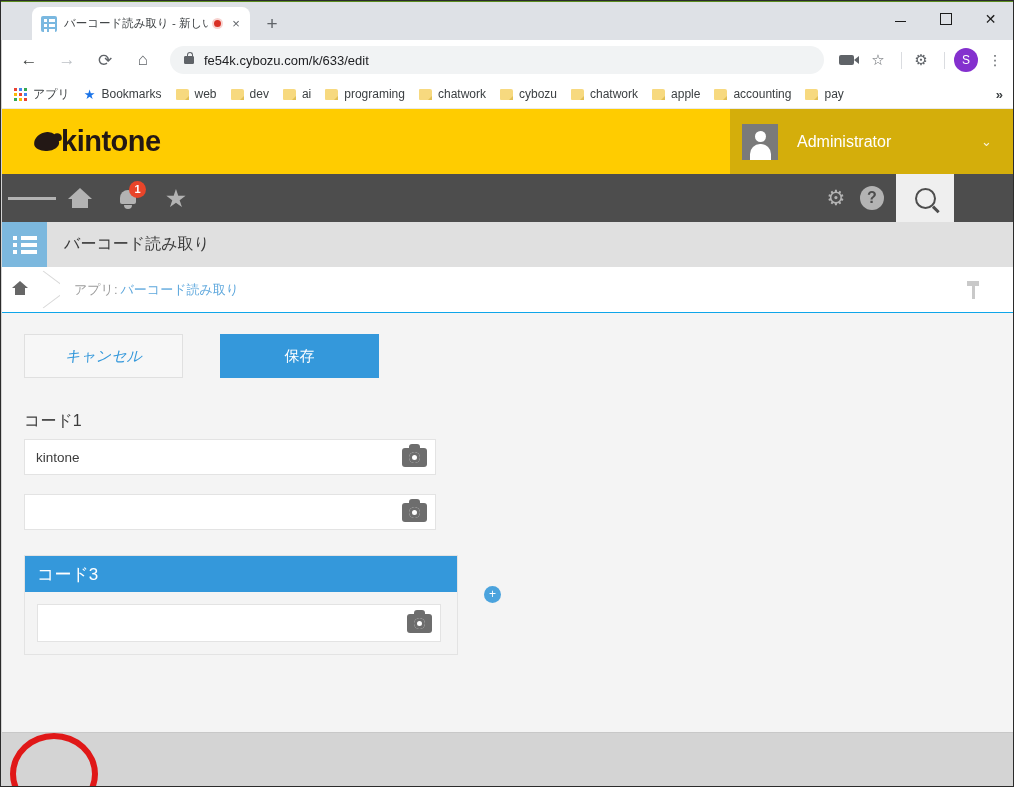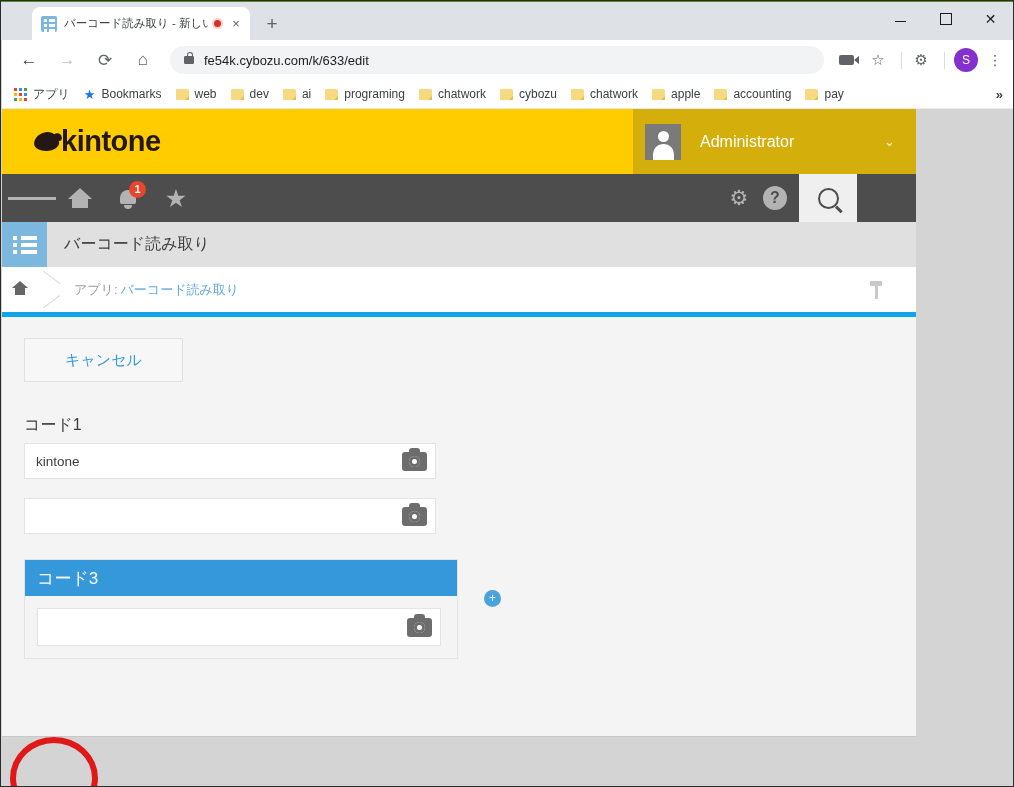--- a/index.html
+++ b/index.html
@@ -291,21 +291,21 @@
     margin-right: 10px;
     font-size: 13px;
     color: #3c4043;
     font-weight: bold;
   }
 
   
   .page {
     position: absolute;
     left: 1px; top: 108px;
-    width: 914px; height: 677px;
+    width: 1011px; height: 677px;
     background: #a3a3a3;
     overflow: hidden;
   }
   .k-header {
     position: relative;
     height: 65px;
     background: #ffcc00;
     display: flex;
   }
   .k-logo {
@@ -550,21 +550,21 @@
   }
   .k-app-name {
     font-size: 16px;
     color: #3c3c3c;
     padding-left: 17px;
   }
 
   .k-breadcrumb {
     height: 45px;
     background: #ffffff;
-    border-bottom: 5px solid #0ea5e9;
+    border-bottom: 1px solid #0ea5e9;
     display: flex;
     align-items: center;
     position: relative;
     text-align: right;
   }
   .bc-home {
     width: 36px;
     text-align: center;
     position: relative;
   }
@@ -650,20 +650,21 @@
     font-size: 15px;
     display: flex;
     align-items: center;
     justify-content: center;
     box-sizing: border-box;
   }
   .btn-cancel {
     background: #f7f7f7;
     border: 1px solid #e0e0e0;
     color: #3498db;
+    font-style: italic;
   }
   .btn-save {
     background: #3498db;
     color: #ffffff;
     margin-left: 37px;
   }
 
   .k-form {
     padding: 33px 0 0 22px;
   }
@@ -926,20 +927,21 @@
       <div class="bc-arrow"></div>
       <div class="bc-label">アプリ:</div>
       <div class="bc-link">バーコード読み取り</div>
       <div class="bc-pin"></div>
     </div>
 
     <div class="k-body">
 
       <div class="k-actions">
         <div class="btn btn-cancel">キャンセル</div>
+        <div class="btn btn-save">保存</div>
       </div>
 
       <div class="k-form">
 
         <div class="field-block">
           <div class="field-label">コード1</div>
           <div class="input-wrap">
             <span class="input-val">kintone</span>
             <span class="cam"></span>
           </div>

